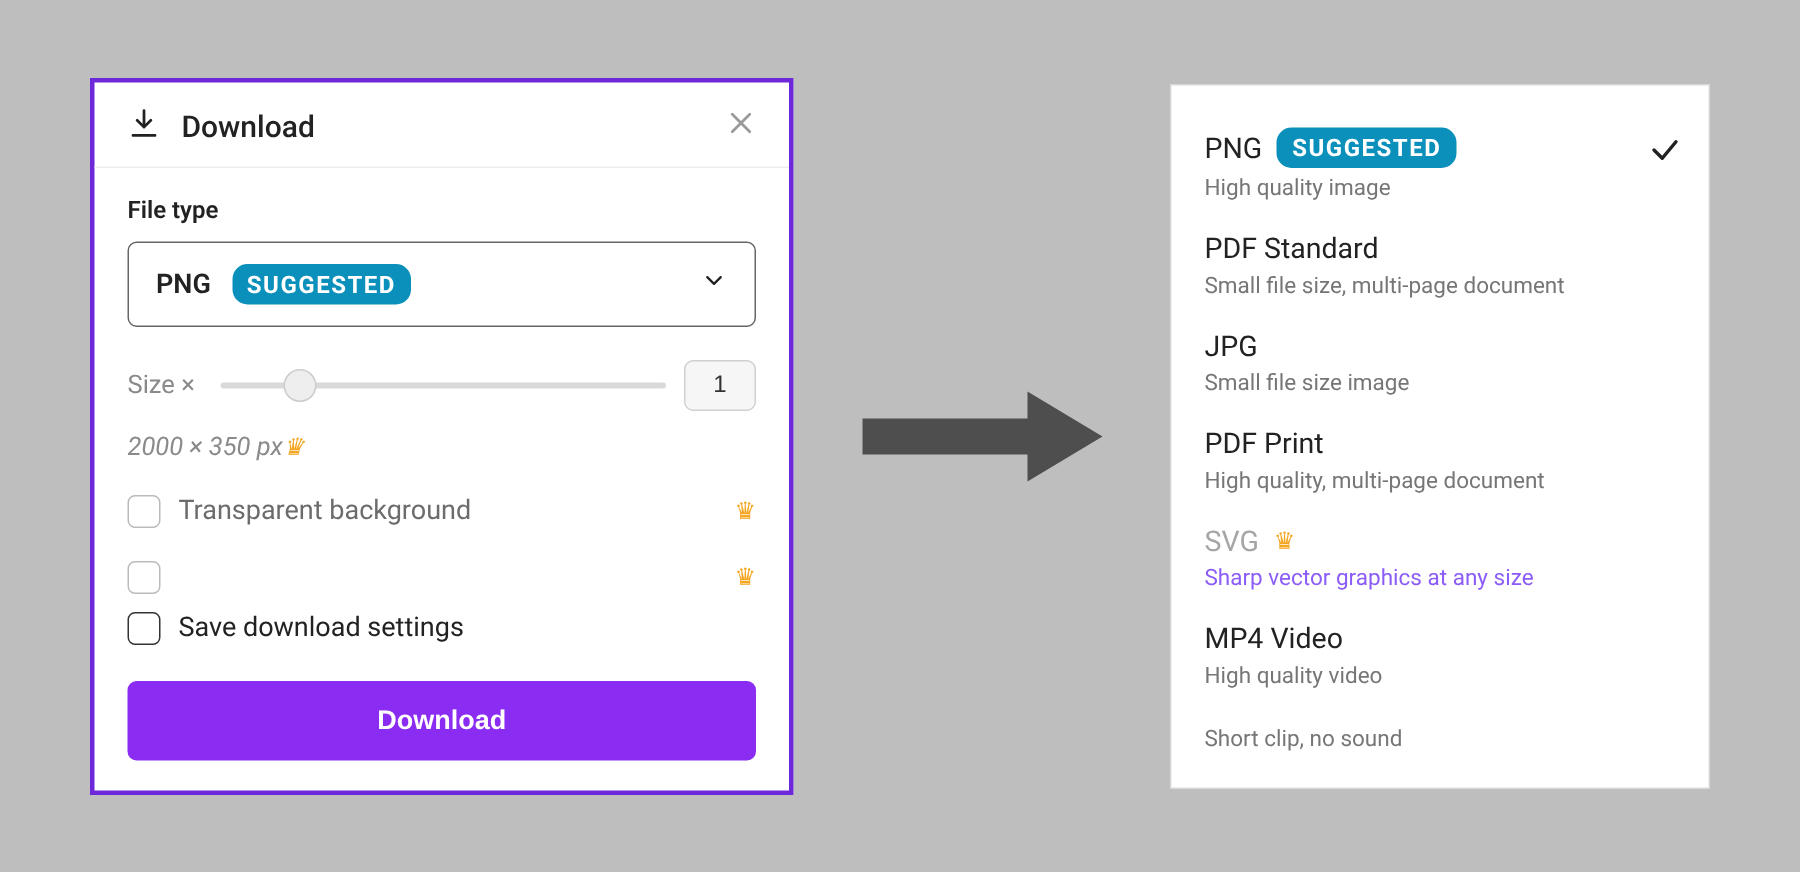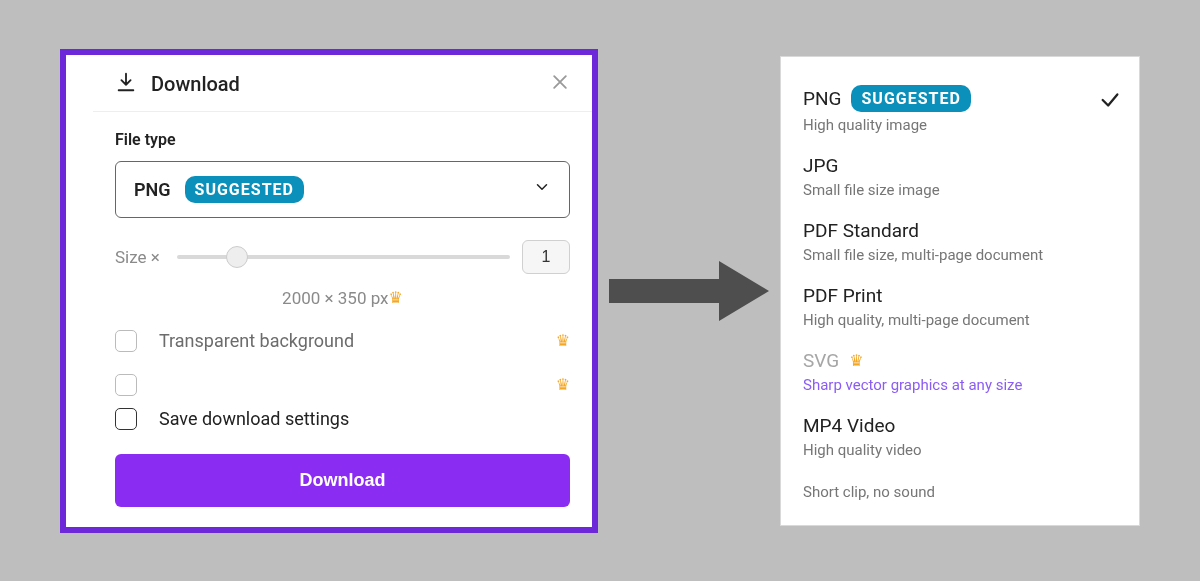--- a/index.html
+++ b/index.html
@@ -14,24 +14,23 @@
     .stage {
       position: absolute;
       inset: 0;
       padding: 22px 60px;
       display: flex;
       align-items: center;
       justify-content: space-between;
     }
     
     .card {
-      width: 538px;
+      width: 469px;
       background: #fff;
-      border: 6px solid #6d28d9;
-      padding-left: 27px;
+      border: 3px solid #6d28d9;
     }
     .card-header {
       display: flex;
       align-items: center;
       justify-content: space-between;
       padding: 16px 22px 14px;
       border-bottom: 1px solid #eee;
     }
     .hdr-left { display: flex; align-items: center; gap: 14px; }
     .hdr-title { font-size: 20px; font-weight: 500; color: #222; }
@@ -75,30 +74,31 @@
     .slider-thumb {
       position: absolute; left: 18%; top: 50%; transform: translate(-50%,-50%);
       width: 22px; height: 22px; border-radius: 50%; background: #eee;
       border: 1px solid #ccc;
     }
     .num-input {
       width: 48px; height: 34px; border: 1px solid #d0d0d0; border-radius: 6px;
       text-align: center; font-size: 16px; color: #333; background: #f6f6f6;
     }
     .dim-row {
-      display: flex; align-items: center; justify-content: center;
+      display: flex; align-items: center; justify-content: flex-start;
       margin-top: 14px;
+      font-style: italic;
     }
     .dim-text { color: #8a8a8a; font-size: 17px; }
     .crown { color: #f5a623; font-size: 16px; }
     .opt-row {
       display: flex; align-items: center; justify-content: space-between;
       margin-top: 22px;
     }
-    .opt-left { display: flex; align-items: center; gap: 22px; }
+    .opt-left { display: flex; align-items: center; gap: 12px; }
     .chk {
       width: 22px; height: 22px; border: 1.5px solid #bbb; border-radius: 5px; background: #fff;
     }
     .chk.dark { border-color: #333; }
     .opt-text { color: #6c6c6c; font-size: 18px; }
     .opt-text.dark { color: #222; }
     .dl-btn {
       margin-top: 24px; width: 100%; background: #8b2cf2; color: #fff;
       border: none; border-radius: 6px; padding: 16px 0; font-size: 18px; font-weight: 600;
       cursor: pointer;
@@ -207,29 +207,29 @@
           <span class="li-name">PNG</span>
           <span class="badge">SUGGESTED</span>
         </div>
         <div class="li-desc">High quality image</div>
         <span class="li-check"><svg width="22" height="22" viewBox="0 0 24 24">
             <path d="M4 12l6 6L20 6" stroke="#222" stroke-width="2.5" fill="none" stroke-linecap="round" stroke-linejoin="round"></path>
           </svg></span>
       </div>
       <div class="li">
         <div class="li-top">
+          <span class="li-name">PDF Standard</span>
+        </div>
+        <div class="li-desc">Small file size, multi-page document</div>
+      </div>
+      <div class="li">
+        <div class="li-top">
           <span class="li-name">JPG</span>
         </div>
         <div class="li-desc">Small file size image</div>
-      </div>
-      <div class="li">
-        <div class="li-top">
-          <span class="li-name">PDF Standard</span>
-        </div>
-        <div class="li-desc">Small file size, multi-page document</div>
       </div>
       <div class="li">
         <div class="li-top">
           <span class="li-name">PDF Print</span>
         </div>
         <div class="li-desc">High quality, multi-page document</div>
       </div>
       <div class="li">
         <div class="li-top">
           <span class="li-name dim">SVG</span>

